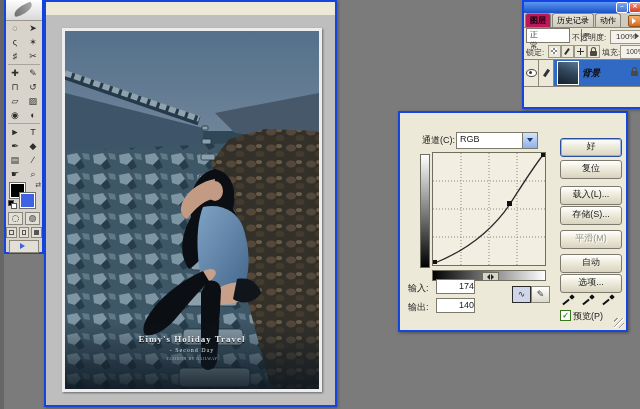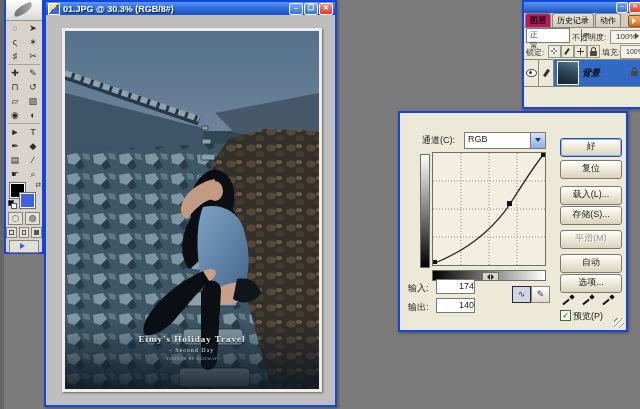--- a/index.html
+++ b/index.html
@@ -167,27 +167,20 @@
       <span class="sm full">
           <i></i>
         </span>
     </div>
     <div class="ir">
         <i></i>
       </div>
   </div>
 
   <div id="docwin" class="win">
-    <div class="titlebar">
-      <span class="doc-ico"></span>
-      <span class="t">01.JPG @ 30.3% (RGB/8#)</span>
-      <span class="wb">–</span>
-      <span class="wb">❐</span>
-      <span class="wb close">✕</span>
-    </div>
     <div class="canvas">
       <div class="photo">
         <svg width="254" height="358" viewBox="0 0 254 358">
           <defs>
             <linearGradient id="skyG" x1="0" y1="0" x2="0" y2="1">
               <stop offset="0" stop-color="#54708A"></stop>
                 <stop offset="1" stop-color="#6E8499"></stop>
             </linearGradient>
             <linearGradient id="topG" x1="0" y1="0" x2="1" y2="1">
               <stop offset="0" stop-color="#7FA3C4"></stop>
@@ -246,21 +239,21 @@
         <div class="ph-title">Eimy's Holiday Travel</div>
         <div class="ph-sub">- Second Day</div>
         <div class="ph-cap">FASHION BY RAILWAY</div>
       </div>
     </div>
   </div>
 
   <div id="curves" class="win">
     <div class="dbody">
       <span class="lbl" style="left:22px;top:8px;">通道(C):</span>
-      <div class="combo" style="left:64px;top:6px;width:80px;height:15px;gap:13px;">
+      <div class="combo" style="left:56px;top:6px;width:80px;height:15px;gap:13px;">
         <span class="cv">RGB</span>
         <span class="dd">
             <i class="tri-down"></i>
           </span>
       </div>
 
       <div class="vbar"></div>
       <div class="cgrid">
         <svg width="112" height="112" viewBox="0 0 112 112">
           <g stroke="#8C8C7A" stroke-width="1" stroke-dasharray="1,2">

